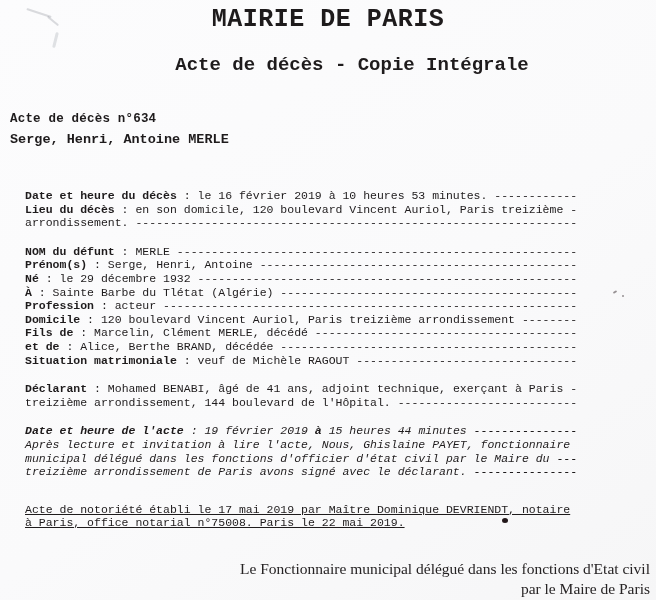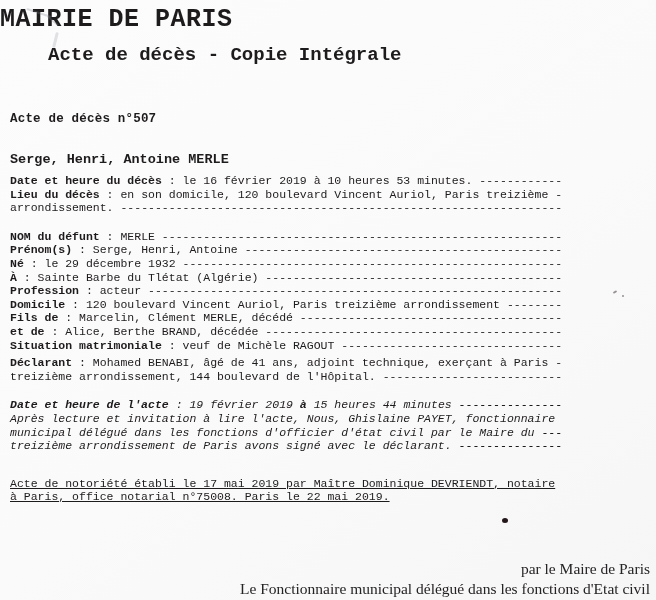--- a/index.html
+++ b/index.html
@@ -7,32 +7,32 @@
     width:656px;height:600px;position:relative;overflow:hidden;
     background:#fafafa;
     font-family:"Liberation Mono","DejaVu Sans Mono",monospace;
     color:#1e1b1c;
   }
   .page{
     position:absolute;inset:0;
     background:linear-gradient(145deg,#fcfcfd 0%,#fafafb 55%,#f6f6f7 100%);
   }
   
-  .header{position:absolute;top:6px;left:0;width:100%;text-align:left;}
+  .header{position:absolute;top:6px;left:0;width:100%;text-align:center;}
   .title{font-size:25px;line-height:28px;font-weight:bold;letter-spacing:.5px;}
-  .subtitle{font-size:19px;line-height:22px;font-weight:bold;margin-top:10px;padding-left:48px;}
+  .subtitle{font-size:19px;line-height:22px;font-weight:bold;margin-top:20px;padding-left:48px;}
   
   .act-number{position:absolute;left:10px;top:112px;font-size:12.5px;font-weight:bold;letter-spacing:.2px;}
-  .deceased{position:absolute;left:10px;top:152px;font-size:13.5px;font-weight:bold;}
+  .deceased{position:absolute;left:10px;top:132px;font-size:13.5px;font-weight:bold;}
   
   .doc-body{
     position:absolute;left:10px;top:174px;width:630px;
     font-size:11.5px;line-height:13.6px;white-space:pre;
   }
-  .para{margin:0;}
+  .para{margin:15px;}
   .para.p2{margin-top:15px;}
   .para.p3{margin-top:4px;}
   .para.p4{margin-top:15px;font-style:italic;}
   .para.p5{margin-top:24px;text-decoration:underline;}
   .b{font-weight:bold;}
   
   .footer{
     position:absolute;right:6px;top:559px;width:480px;text-align:right;
     font-family:"Liberation Serif","DejaVu Serif",serif;
     font-size:15.5px;line-height:20px;color:#262324;
@@ -51,28 +51,28 @@
 </head>
 <body>
 
 <div class="page">
 
   <div class="header">
     <div class="title">MAIRIE DE PARIS</div>
     <div class="subtitle">Acte de décès - Copie Intégrale</div>
   </div>
 
-  <div class="act-number">Acte de décès n°507</div>
+  <div class="act-number">Acte de décès n°634</div>
   <div class="deceased">Serge, Henri, Antoine MERLE</div>
 
   <div class="doc-body"><div class="para p1"><div class="line"><span class="b">Date et heure du décès</span><span> : le 16 février 2019 à 10 heures 53 minutes. </span><span>------------</span></div><div class="line"><span class="b">Lieu du décès</span><span> : en son domicile, 120 boulevard Vincent Auriol, Paris treizième -</span></div><div class="line"><span>arrondissement. </span><span>----------------------------------------------------------------</span></div></div><div class="para p2"><div class="line"><span class="b">NOM du défunt</span><span> : MERLE </span><span>----------------------------------------------------------</span></div><div class="line"><span class="b">Prénom(s)</span><span> : Serge, Henri, Antoine </span><span>----------------------------------------------</span></div><div class="line"><span class="b">Né</span><span> : le 29 décembre 1932 </span><span>-------------------------------------------------------</span></div><div class="line"><span class="b">À</span><span> : Sainte Barbe du Tlétat (Algérie) </span><span>-------------------------------------------</span></div><div class="line"><span class="b">Profession</span><span> : acteur </span><span>------------------------------------------------------------</span></div><div class="line"><span class="b">Domicile</span><span> : 120 boulevard Vincent Auriol, Paris treizième arrondissement </span><span>--------</span></div><div class="line"><span class="b">Fils de</span><span> : Marcelin, Clément MERLE, décédé </span><span>--------------------------------------</span></div><div class="line"><span class="b">et de</span><span> : Alice, Berthe BRAND, décédée </span><span>-------------------------------------------</span></div><div class="line"><span class="b">Situation matrimoniale</span><span> : veuf de Michèle RAGOUT </span><span>--------------------------------</span></div></div><div class="para p3"><div class="line"><span class="b">Déclarant</span><span> : Mohamed BENABI, âgé de 41 ans, adjoint technique, exerçant à Paris -</span></div><div class="line"><span>treizième arrondissement, 144 boulevard de l'Hôpital. </span><span>--------------------------</span></div></div><div class="para p4"><div class="line"><span class="b">Date et heure de l'acte</span><span> : 19 février 2019 </span><span class="b">à</span><span> 15 heures 44 minutes </span><span>---------------</span></div><div class="line"><span>Après lecture et invitation à lire l'acte, Nous, Ghislaine PAYET, fonctionnaire</span></div><div class="line"><span>municipal délégué dans les fonctions d'officier d'état civil par le Maire du </span><span>---</span></div><div class="line"><span>treizième arrondissement de Paris avons signé avec le déclarant. </span><span>---------------</span></div></div><div class="para p5"><div class="line"><span>Acte de notoriété établi le 17 mai 2019 par Maître Dominique DEVRIENDT, notaire</span></div><div class="line"><span>à Paris, office notarial n°75008. Paris le 22 mai 2019.</span></div></div></div>
 
   <div class="footer">
+    <div>Le Fonctionnaire municipal délégué dans les fonctions d'Etat civil</div>
     <div>par le Maire de Paris</div>
-    <div>Le Fonctionnaire municipal délégué dans les fonctions d'Etat civil</div>
   </div>
 
   <div class="ink-dot"></div>
   <div class="smudge">
       <i class="s1"></i>
       <i class="s2"></i>
       <i class="s3"></i>
     </div>
   <div class="speck k1"></div>
   <div class="speck k2"></div>

